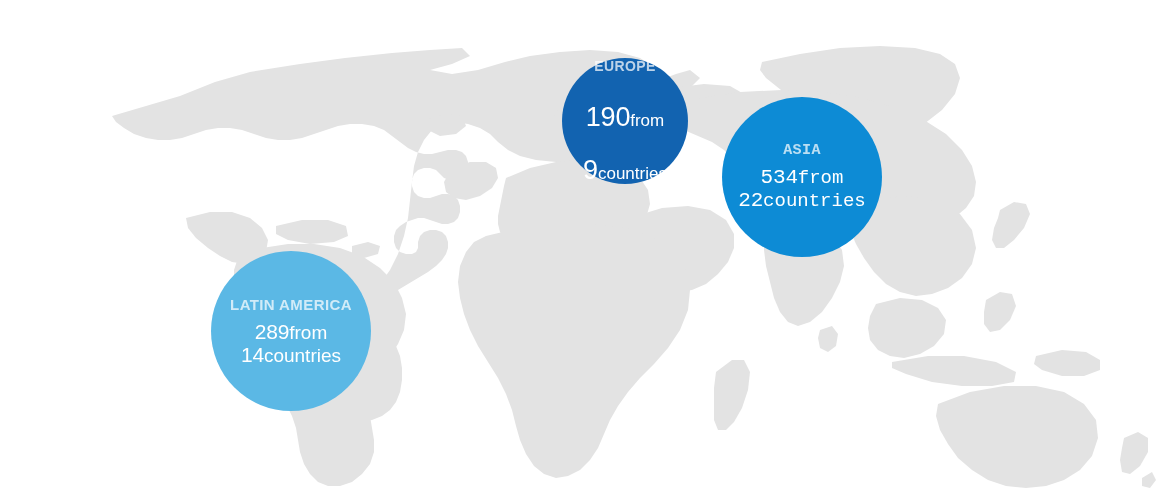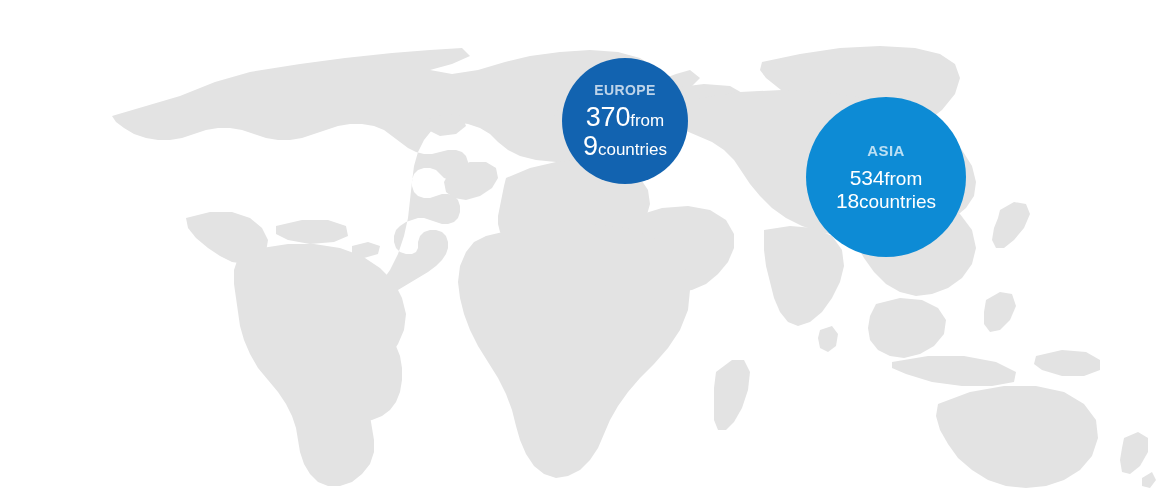--- a/index.html
+++ b/index.html
@@ -56,21 +56,21 @@
     letter-spacing: -0.2px;
     vertical-align: baseline;
   }
   .word {
     font-size: 19px;
     font-weight: 400;
     vertical-align: baseline;
   }
   
   #bubble-europe {
-    left: 562px; top: 58px; width: 126px; height: 126px;
+    left: 562px; top: 58px; width: 126px; height: 126px; gap: 24px;
   }
   #bubble-europe .bubble-region { font-size: 14px; margin-bottom: 7px; }
   #bubble-europe .num { font-size: 27px; }
   #bubble-europe .word { font-size: 17px; }
   #bubble-asia {
     left: 762px; top: 97px; width: 160px; height: 160px;
   }
   #bubble-latin-america {
     left: 211px; top: 251px; width: 160px; height: 160px;
   }
@@ -124,32 +124,41 @@
       <path d="M426,120 L446,114 L462,116 L466,126 L456,134 L440,136 L428,130 Z"></path>
       <path d="M352,246 L368,242 L380,246 L378,254 L364,258 L352,254 Z"></path>
       <path d="M820,330 L832,326 L838,334 L836,346 L828,352 L820,348 L818,338 Z"></path>
       <path d="M1142,478 L1152,472 L1156,480 L1150,488 L1142,486 Z"></path>
     </g>
   </svg>
 
   <div class="bubble" id="bubble-europe" style="background: rgb(18, 99, 176); width: 126px; height: 126px; left: 562px; top: 58px;">
     <div class="bubble-region">EUROPE</div>
     <div class="bubble-line">
-      <span class="num">370</span><span class="word">from</span>
+      <span class="num">190</span><span class="word">from</span>
     </div>
     <div class="bubble-line">
       <span class="num">9</span><span class="word">countries</span>
     </div>
   </div>
 
-  <div class="bubble" id="bubble-asia" style="background: rgb(13, 139, 213); width: 160px; height: 160px; left: 806px; top: 97px;">
+  <div class="bubble" id="bubble-asia" style="background: rgb(13, 139, 213); width: 160px; height: 160px; left: 722px; top: 97px; font-family: Liberation Mono, monospace;">
     <div class="bubble-region">ASIA</div>
     <div class="bubble-line">
       <span class="num">534</span><span class="word">from</span>
     </div>
     <div class="bubble-line">
-      <span class="num">18</span><span class="word">countries</span>
+      <span class="num">22</span><span class="word">countries</span>
     </div>
   </div>
 
+  <div class="bubble" id="bubble-latin-america" style="background: rgb(91, 184, 229); width: 160px; height: 160px; left: 211px; top: 251px;">
+    <div class="bubble-region">LATIN AMERICA</div>
+    <div class="bubble-line">
+      <span class="num">289</span><span class="word">from</span>
+    </div>
+    <div class="bubble-line">
+      <span class="num">14</span><span class="word">countries</span>
+    </div>
+  </div>
 
 
 </div>
 
 </body></html>

